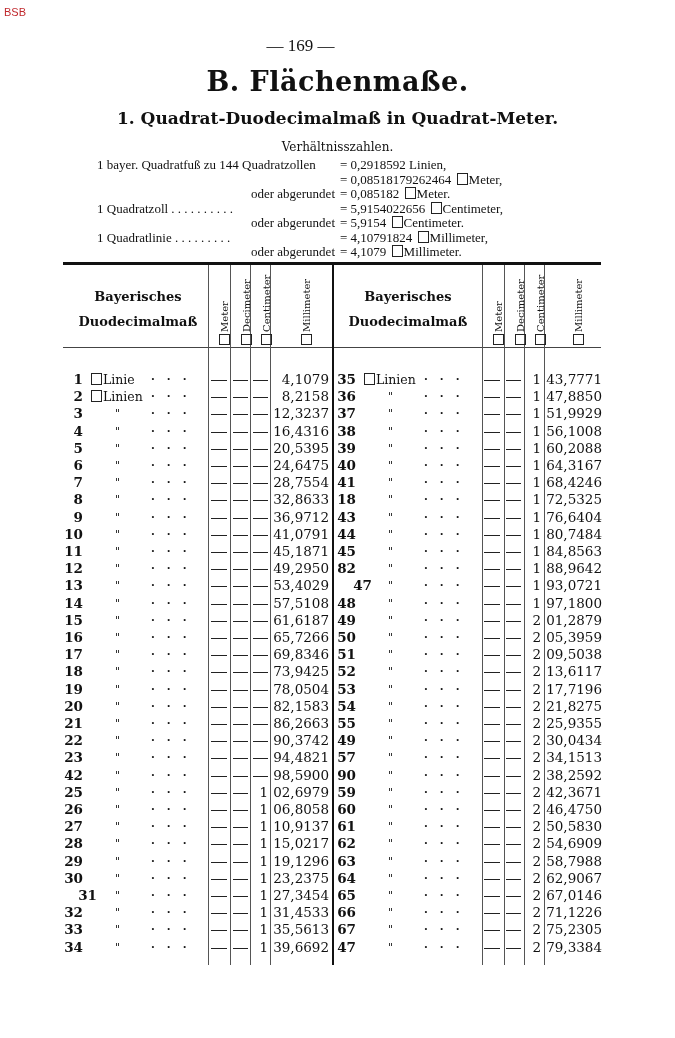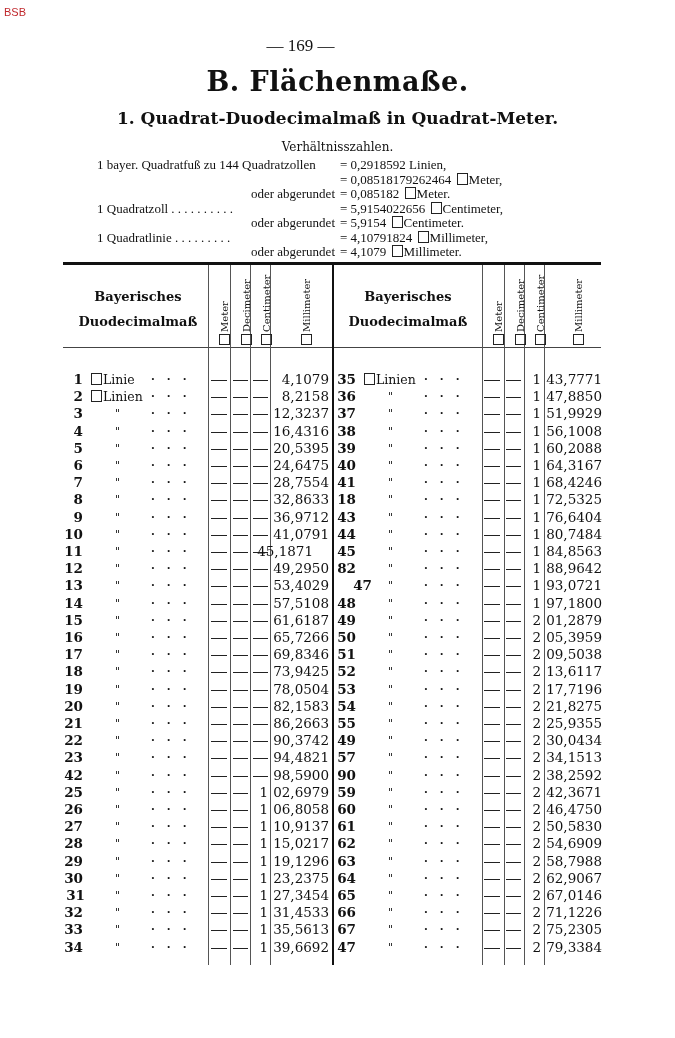--- a/index.html
+++ b/index.html
@@ -221,21 +221,21 @@
         <span class="dash" style="left:190px;width:15px"></span>
         <span class="mm" style="left:208px">41,0791</span>
       </div>
       <div class="row" style="top:172px;left:0px;width:270px">
         <span class="num" style="left:0px">11</span>
         <span class="ditto" style="left:52px">"</span>
         <span class="dots" style="left:88px;font-size:11px">···</span>
         <span class="dash" style="left:148px;width:16px"></span>
         <span class="dash" style="left:170px;width:15px"></span>
         <span class="dash" style="left:190px;width:15px"></span>
-        <span class="mm" style="left:192px">45,1871</span>
+        <span class="mm" style="left:208px">45,1871</span>
       </div>
       <div class="row" style="top:189.2px;left:0px;width:270px">
         <span class="num" style="left:0px">12</span>
         <span class="ditto" style="left:52px">"</span>
         <span class="dots" style="left:88px;font-size:11px">···</span>
         <span class="dash" style="left:148px;width:16px"></span>
         <span class="dash" style="left:170px;width:15px"></span>
         <span class="dash" style="left:190px;width:15px"></span>
         <span class="mm" style="left:208px">49,2950</span>
       </div>
@@ -395,21 +395,21 @@
       <div class="row" style="top:498.79999999999995px;left:0px;width:270px">
         <span class="num" style="left:0px">30</span>
         <span class="ditto" style="left:52px">"</span>
         <span class="dots" style="left:88px;font-size:11px">···</span>
         <span class="dash" style="left:148px;width:16px"></span>
         <span class="dash" style="left:170px;width:15px"></span>
         <span class="cm" style="left:195px">1</span>
         <span class="mm" style="left:208px">23,2375</span>
       </div>
       <div class="row" style="top:516px;left:0px;width:270px">
-        <span class="num" style="left:2px">31</span>
+        <span class="num" style="left:14px">31</span>
         <span class="ditto" style="left:52px">"</span>
         <span class="dots" style="left:88px;font-size:11px">···</span>
         <span class="dash" style="left:148px;width:16px"></span>
         <span class="dash" style="left:170px;width:15px"></span>
         <span class="cm" style="left:195px">1</span>
         <span class="mm" style="left:208px">27,3454</span>
       </div>
       <div class="row" style="top:533.1999999999999px;left:0px;width:270px">
         <span class="num" style="left:0px">32</span>
         <span class="ditto" style="left:52px">"</span>

